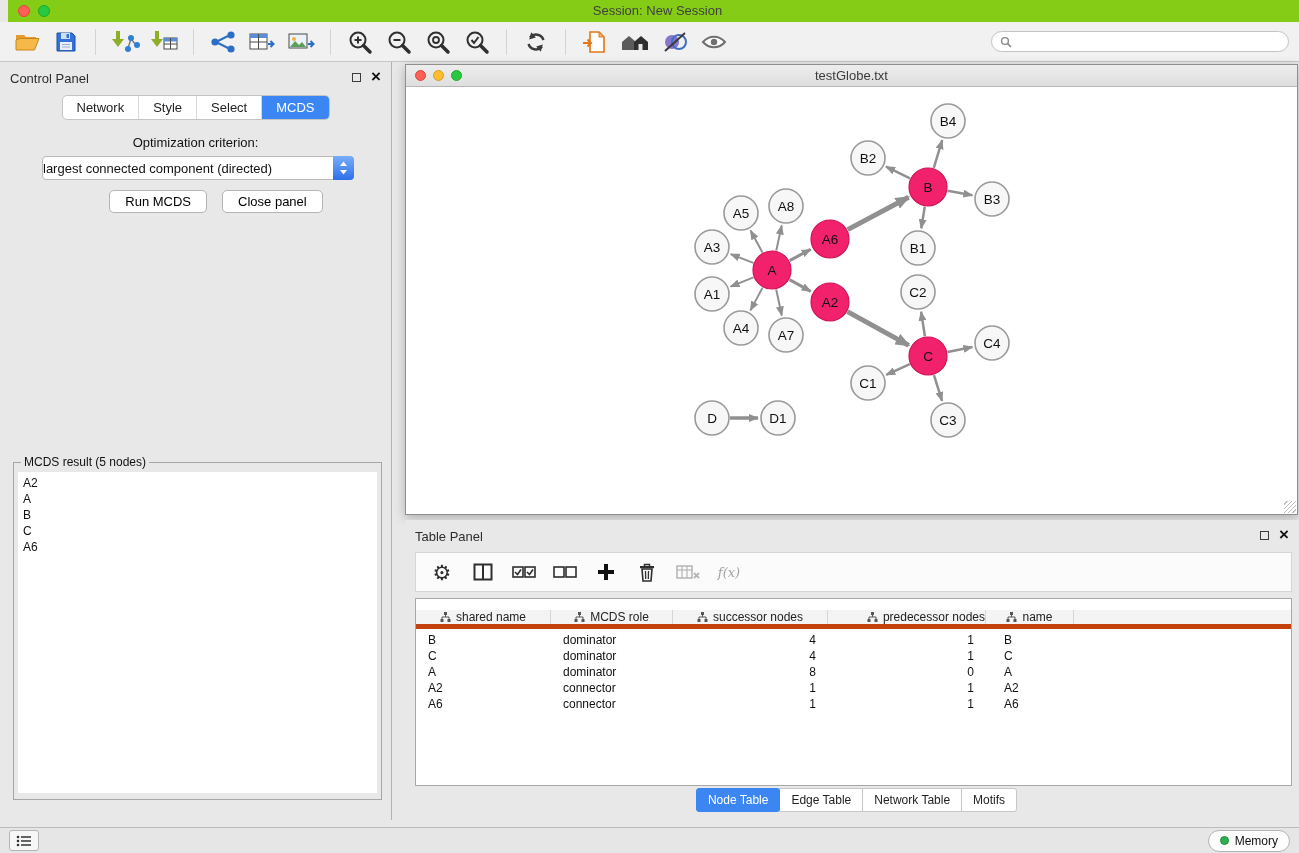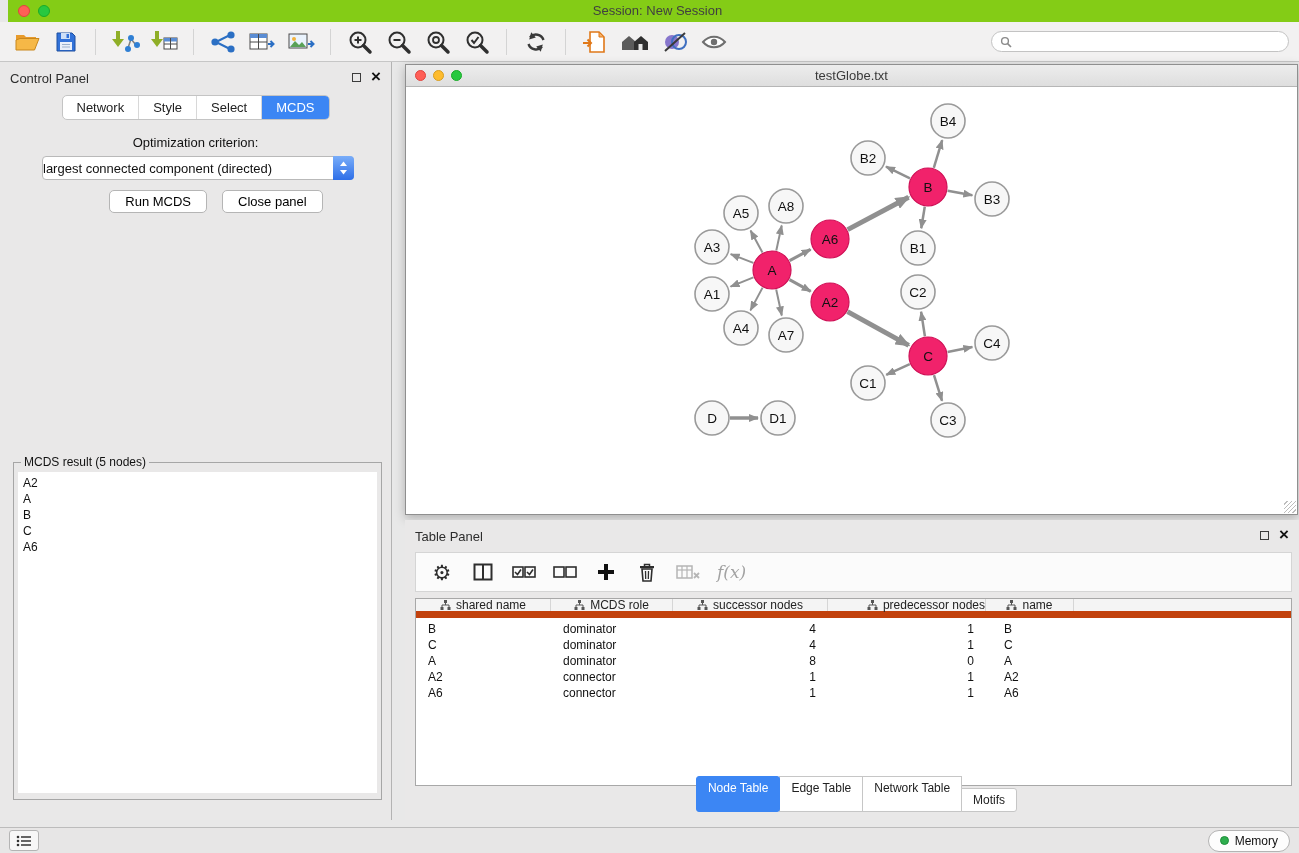--- a/index.html
+++ b/index.html
@@ -64,36 +64,36 @@
   .node-label { font-size:13.5px; font-family:"Liberation Sans",sans-serif; fill:#111; }
   .corner-grip { position:absolute; right:1px; bottom:1px; width:12px; height:12px;
                  background:repeating-linear-gradient(135deg, transparent 0 2px, #bdbdbd 2px 3px); }
 
   
   .table-panel { position:absolute; left:405px; top:520px; width:894px; height:300px; background:#e9e8e8; }
   .tp-toolbar { position:absolute; top:32px; left:10px; right:7px; height:40px; background:#fbfbfb;
                 border:1px solid #d5d5d5; display:flex; align-items:center; gap:17px; padding:0 14px; }
   .tp-ic { display:flex; align-items:center; justify-content:center; min-width:24px; height:26px; }
   .gear-glyph { font-size:21px; color:#2e2e2e; line-height:1; }
-  .fx-label { font-family:"DejaVu Serif", serif; font-style:italic; font-size:17px; color:#a2a2a2; }
+  .fx-label { font-family:"DejaVu Serif", serif; font-style:italic; font-size:13px; color:#a2a2a2; }
   .tp-table { position:absolute; top:78px; left:10px; right:7px; height:188px; background:#fff;
               border:1px solid #a8a8a8; overflow:hidden; font-size:12px; }
-  .tp-thead { display:flex; height:19px; background:#f4f4f4; border-bottom:7px solid #c2410c; }
+  .tp-thead { display:flex; height:19px; background:#f4f4f4; border-bottom:5px solid #c2410c;margin-top:11px; }
   .th { display:flex; align-items:center; justify-content:center; gap:5px; border-right:1px solid #d6d6d6;
         font-size:12px; color:#222; flex:none; }
   .th.fill { flex:1; border-right:none; }
   .tp-tbody { padding-top:3px; }
   .tr { display:flex; height:16px; align-items:center; }
   .td { padding:0 12px; white-space:nowrap; flex:none; }
   .td.num { text-align:right; }
   .td.name { padding-left:18px; }
   .tp-tabs { position:absolute; bottom:8px; width:100%; display:flex; justify-content:center; }
   .tp-tab { font-size:12px; padding:4px 11px; background:#fff; border:1px solid #c6c6c6; margin-left:-1px; color:#222; }
   .tp-tab:first-child { border-radius:3px 0 0 3px; margin-left:9px; }
-  .tp-tab:last-child { border-radius:0 3px 3px 0;margin-top:12px; }
+  .tp-tab:last-child { border-radius:0 3px 3px 0; }
   .tp-tab.active { background:#3c86f4; color:#fff; border-color:#3c86f4; border-radius:3px; position:relative; }
 
   
   .statusbar { position:absolute; left:0; bottom:0; width:100%; height:26px; background:#e7e6e6;
                border-top:1px solid #bcbcbc; display:flex; align-items:center; justify-content:space-between; padding:0 9px; }
   .sb-left-btn { width:30px; height:21px; border:1px solid #b4b4b4; border-radius:3px; background:#f7f7f7;
                  display:flex; align-items:center; justify-content:center; }
   .sb-memory { height:22px; border:1px solid #b4b4b4; border-radius:11px; background:#fdfdfd; display:flex;
                align-items:center; gap:6px; padding:0 11px; font-size:12px; }
   .mem-dot { width:9px; height:9px; border-radius:50%; background:#2eae4e; border:1px solid #1d8f3a; }

